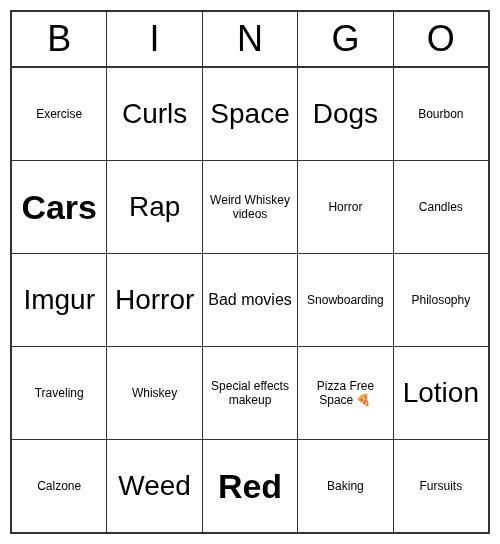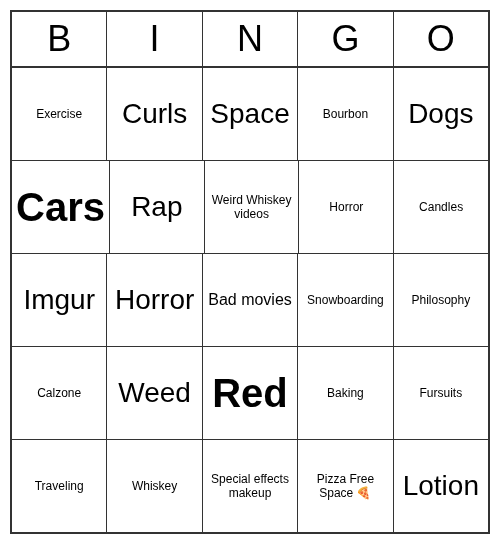--- a/index.html
+++ b/index.html
@@ -86,21 +86,21 @@
     .size-medium {
       font-size: 16px;
     }
 
     .size-large {
       font-size: 28px;
       font-weight: normal;
     }
 
     .size-xlarge {
-      font-size: 40px;
+      font-size: 34px;
       font-weight: bold;
     }
   </style>
 </head>
 <body>
 
 <div class="bingo-card">
   <div class="bingo-header">
   <div class="header-cell">B</div>
       <div class="header-cell">I</div>
@@ -113,25 +113,25 @@
         <div class="bingo-cell">
           <span class="size-small">Exercise</span>
         </div>
         <div class="bingo-cell">
           <span class="size-large">Curls</span>
         </div>
         <div class="bingo-cell">
           <span class="size-large">Space</span>
         </div>
         <div class="bingo-cell">
+          <span class="size-large">Dogs</span>
+        </div>
+        <div class="bingo-cell">
           <span class="size-small">Bourbon</span>
         </div>
-        <div class="bingo-cell">
-          <span class="size-large">Dogs</span>
-        </div>
       </div>
       <div class="bingo-row">
         <div class="bingo-cell">
           <span class="size-xlarge">Cars</span>
         </div>
         <div class="bingo-cell">
           <span class="size-large">Rap</span>
         </div>
         <div class="bingo-cell">
           <span class="size-small">Weird Whiskey videos</span>
@@ -155,46 +155,46 @@
         </div>
         <div class="bingo-cell">
           <span class="size-small">Snowboarding</span>
         </div>
         <div class="bingo-cell">
           <span class="size-small">Philosophy</span>
         </div>
       </div>
       <div class="bingo-row">
         <div class="bingo-cell">
+          <span class="size-small">Traveling</span>
+        </div>
+        <div class="bingo-cell">
+          <span class="size-small">Whiskey</span>
+        </div>
+        <div class="bingo-cell">
+          <span class="size-small">Special effects makeup</span>
+        </div>
+        <div class="bingo-cell">
+          <span class="size-small">Pizza Free Space 🍕</span>
+        </div>
+        <div class="bingo-cell">
+          <span class="size-large">Lotion</span>
+        </div>
+      </div>
+      <div class="bingo-row">
+        <div class="bingo-cell">
           <span class="size-small">Calzone</span>
         </div>
         <div class="bingo-cell">
           <span class="size-large">Weed</span>
         </div>
         <div class="bingo-cell">
           <span class="size-xlarge">Red</span>
         </div>
         <div class="bingo-cell">
           <span class="size-small">Baking</span>
         </div>
         <div class="bingo-cell">
           <span class="size-small">Fursuits</span>
-        </div>
-      </div>
-      <div class="bingo-row">
-        <div class="bingo-cell">
-          <span class="size-small">Traveling</span>
-        </div>
-        <div class="bingo-cell">
-          <span class="size-small">Whiskey</span>
-        </div>
-        <div class="bingo-cell">
-          <span class="size-small">Special effects makeup</span>
-        </div>
-        <div class="bingo-cell">
-          <span class="size-small">Pizza Free Space 🍕</span>
-        </div>
-        <div class="bingo-cell">
-          <span class="size-large">Lotion</span>
         </div>
       </div>
     </div>
 </div>
 
 </body></html>

